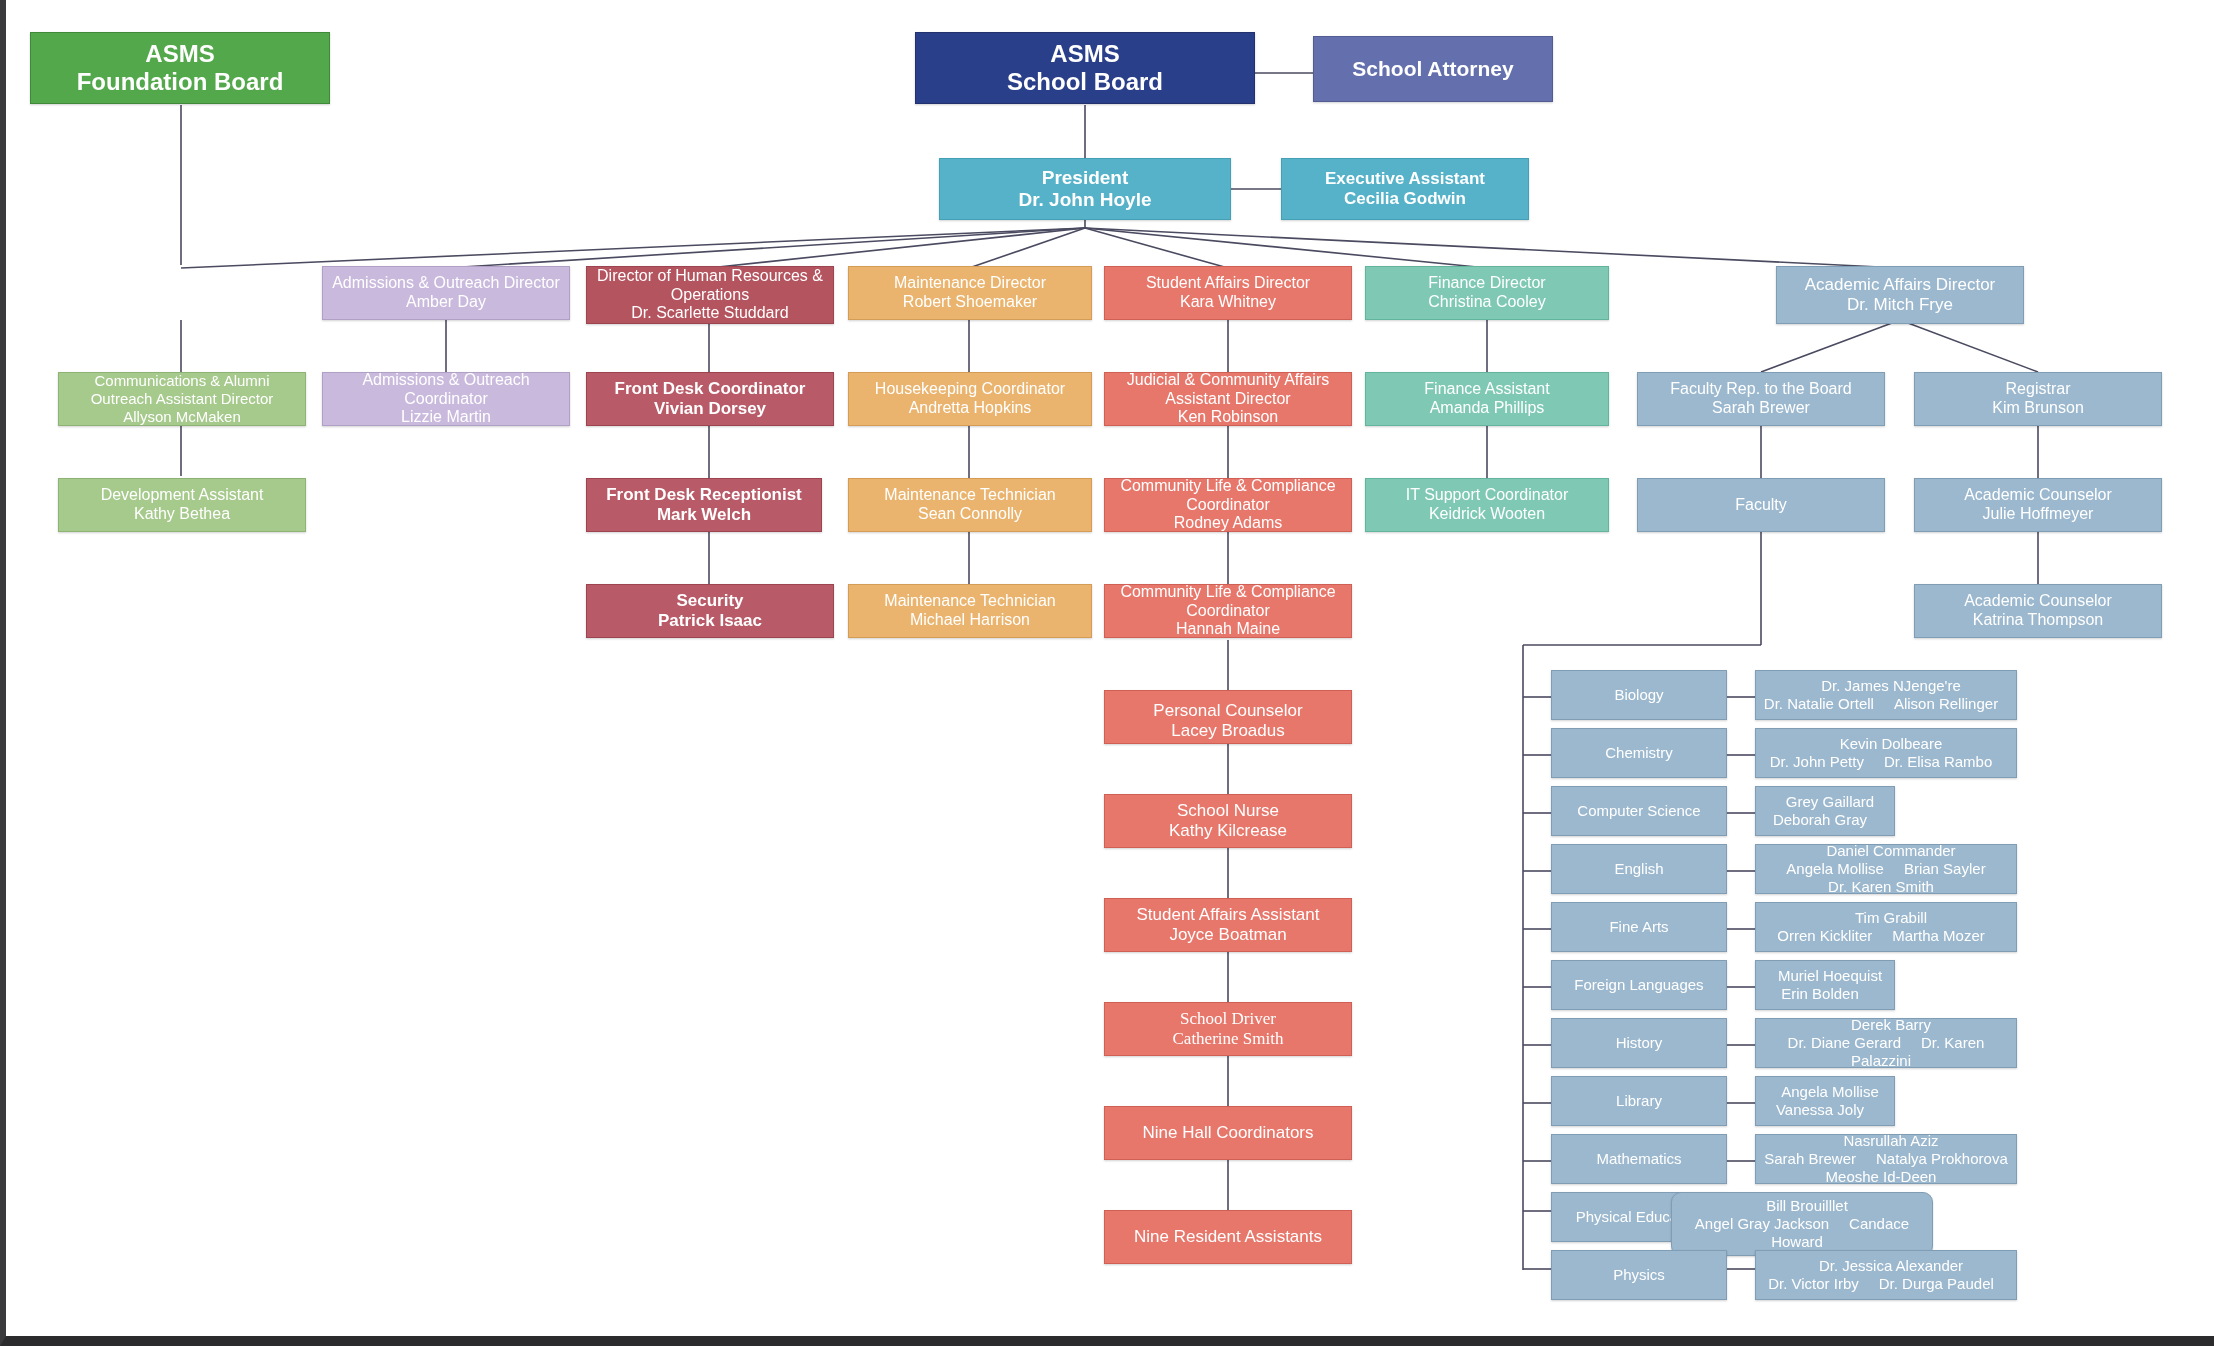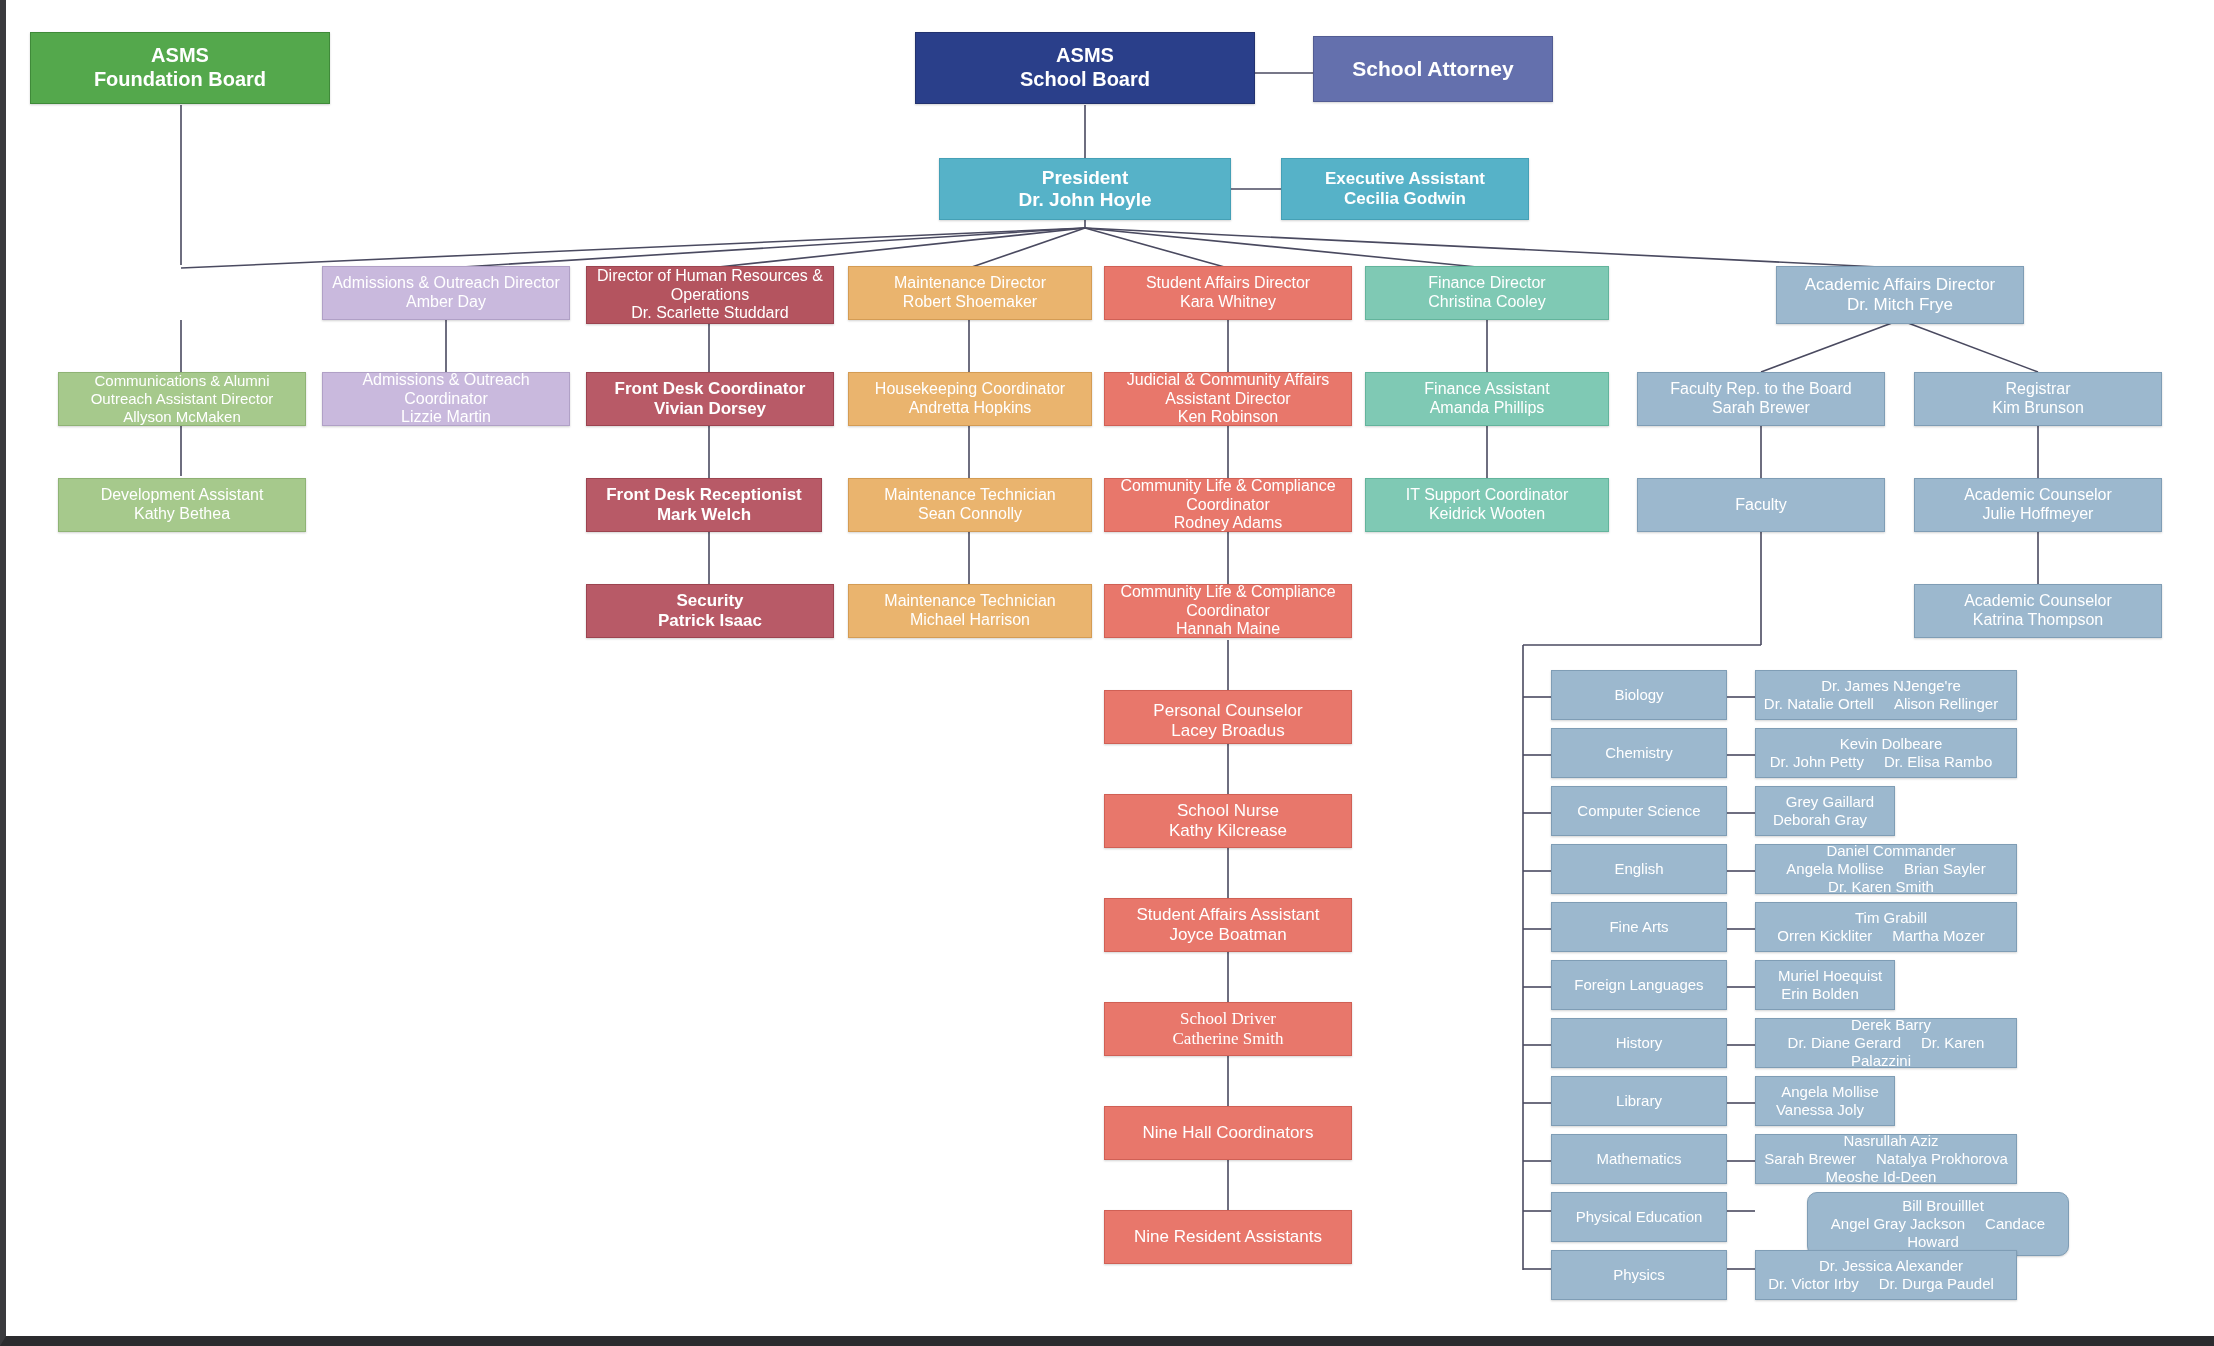--- a/index.html
+++ b/index.html
@@ -37,21 +37,21 @@
   .c-green-dark {background:#54a84c;border-color:#3f8a39;}
   .c-green      {background:#a6c98c;border-color:#8fb375;}
   .c-purple     {background:#c9b9dd;border-color:#b0a0c6;}
   .c-maroon     {background:#b4545f;border-color:#9c4450;}
   .c-maroon2    {background:#b85a67;border-color:#9c4450;}
   .c-orange     {background:#eab46e;border-color:#d49c54;}
   .c-salmon     {background:#e8776b;border-color:#d06055;}
   .c-teal       {background:#7fc9b4;border-color:#63b49c;}
   .c-steel      {background:#9cb8ce;border-color:#7f9db5;}
 
-  .fs-24{font-size:20px;font-weight:bold;}
+  .fs-24{font-size:24px;font-weight:bold;}
   .fs-21{font-size:21px;font-weight:bold;}
   .fs-19{font-size:19px;font-weight:bold;}
   .fs-17{font-size:17px;}
   .fs-16{font-size:16px;}
   .fs-15{font-size:15px;}
   .bold{font-weight:bold;}
 
   .dept-fac{display:flex;width:100%;justify-content:center;}
   .dept-col{padding:0 10px;text-align:center;}
 </style>
@@ -420,21 +420,21 @@
         </div>
         <div class="node c-steel fs-15" style="left: 1545px; top: 1134px; width: 176px; height: 50px;">
           <span class="txt">Mathematics</span>
         </div>
         <div class="node c-steel fs-15" style="left: 1749px; top: 1134px; width: 262px; height: 50px;">
           <span class="txt dept-fac"><span class="dept-col"><span>Nasrullah Aziz</span><br><span>Sarah Brewer</span></span><span class="dept-col"><span>Natalya Prokhorova</span><br><span>Meoshe Id-Deen</span></span></span>
         </div>
         <div class="node c-steel fs-15" style="left: 1545px; top: 1192px; width: 176px; height: 50px;">
           <span class="txt">Physical Education</span>
         </div>
-        <div class="node c-steel fs-15" style="left: 1801px; top: 1192px; width: 262px; height: 64px; border-radius: 10px;">
+        <div class="node c-steel fs-15" style="left: 1665px; top: 1192px; width: 262px; height: 64px; border-radius: 10px;">
           <span class="txt dept-fac"><span class="dept-col"><span>Bill Brouilllet</span><br><span>Angel Gray Jackson</span></span><span class="dept-col"><span>Candace Howard</span></span></span>
         </div>
         <div class="node c-steel fs-15" style="left: 1545px; top: 1250px; width: 176px; height: 50px;">
           <span class="txt">Physics</span>
         </div>
         <div class="node c-steel fs-15" style="left: 1749px; top: 1250px; width: 262px; height: 50px;">
           <span class="txt dept-fac"><span class="dept-col"><span>Dr. Jessica Alexander</span><br><span>Dr. Victor Irby</span></span><span class="dept-col"><span>Dr. Durga Paudel</span></span></span>
         </div>
       </div>
 

